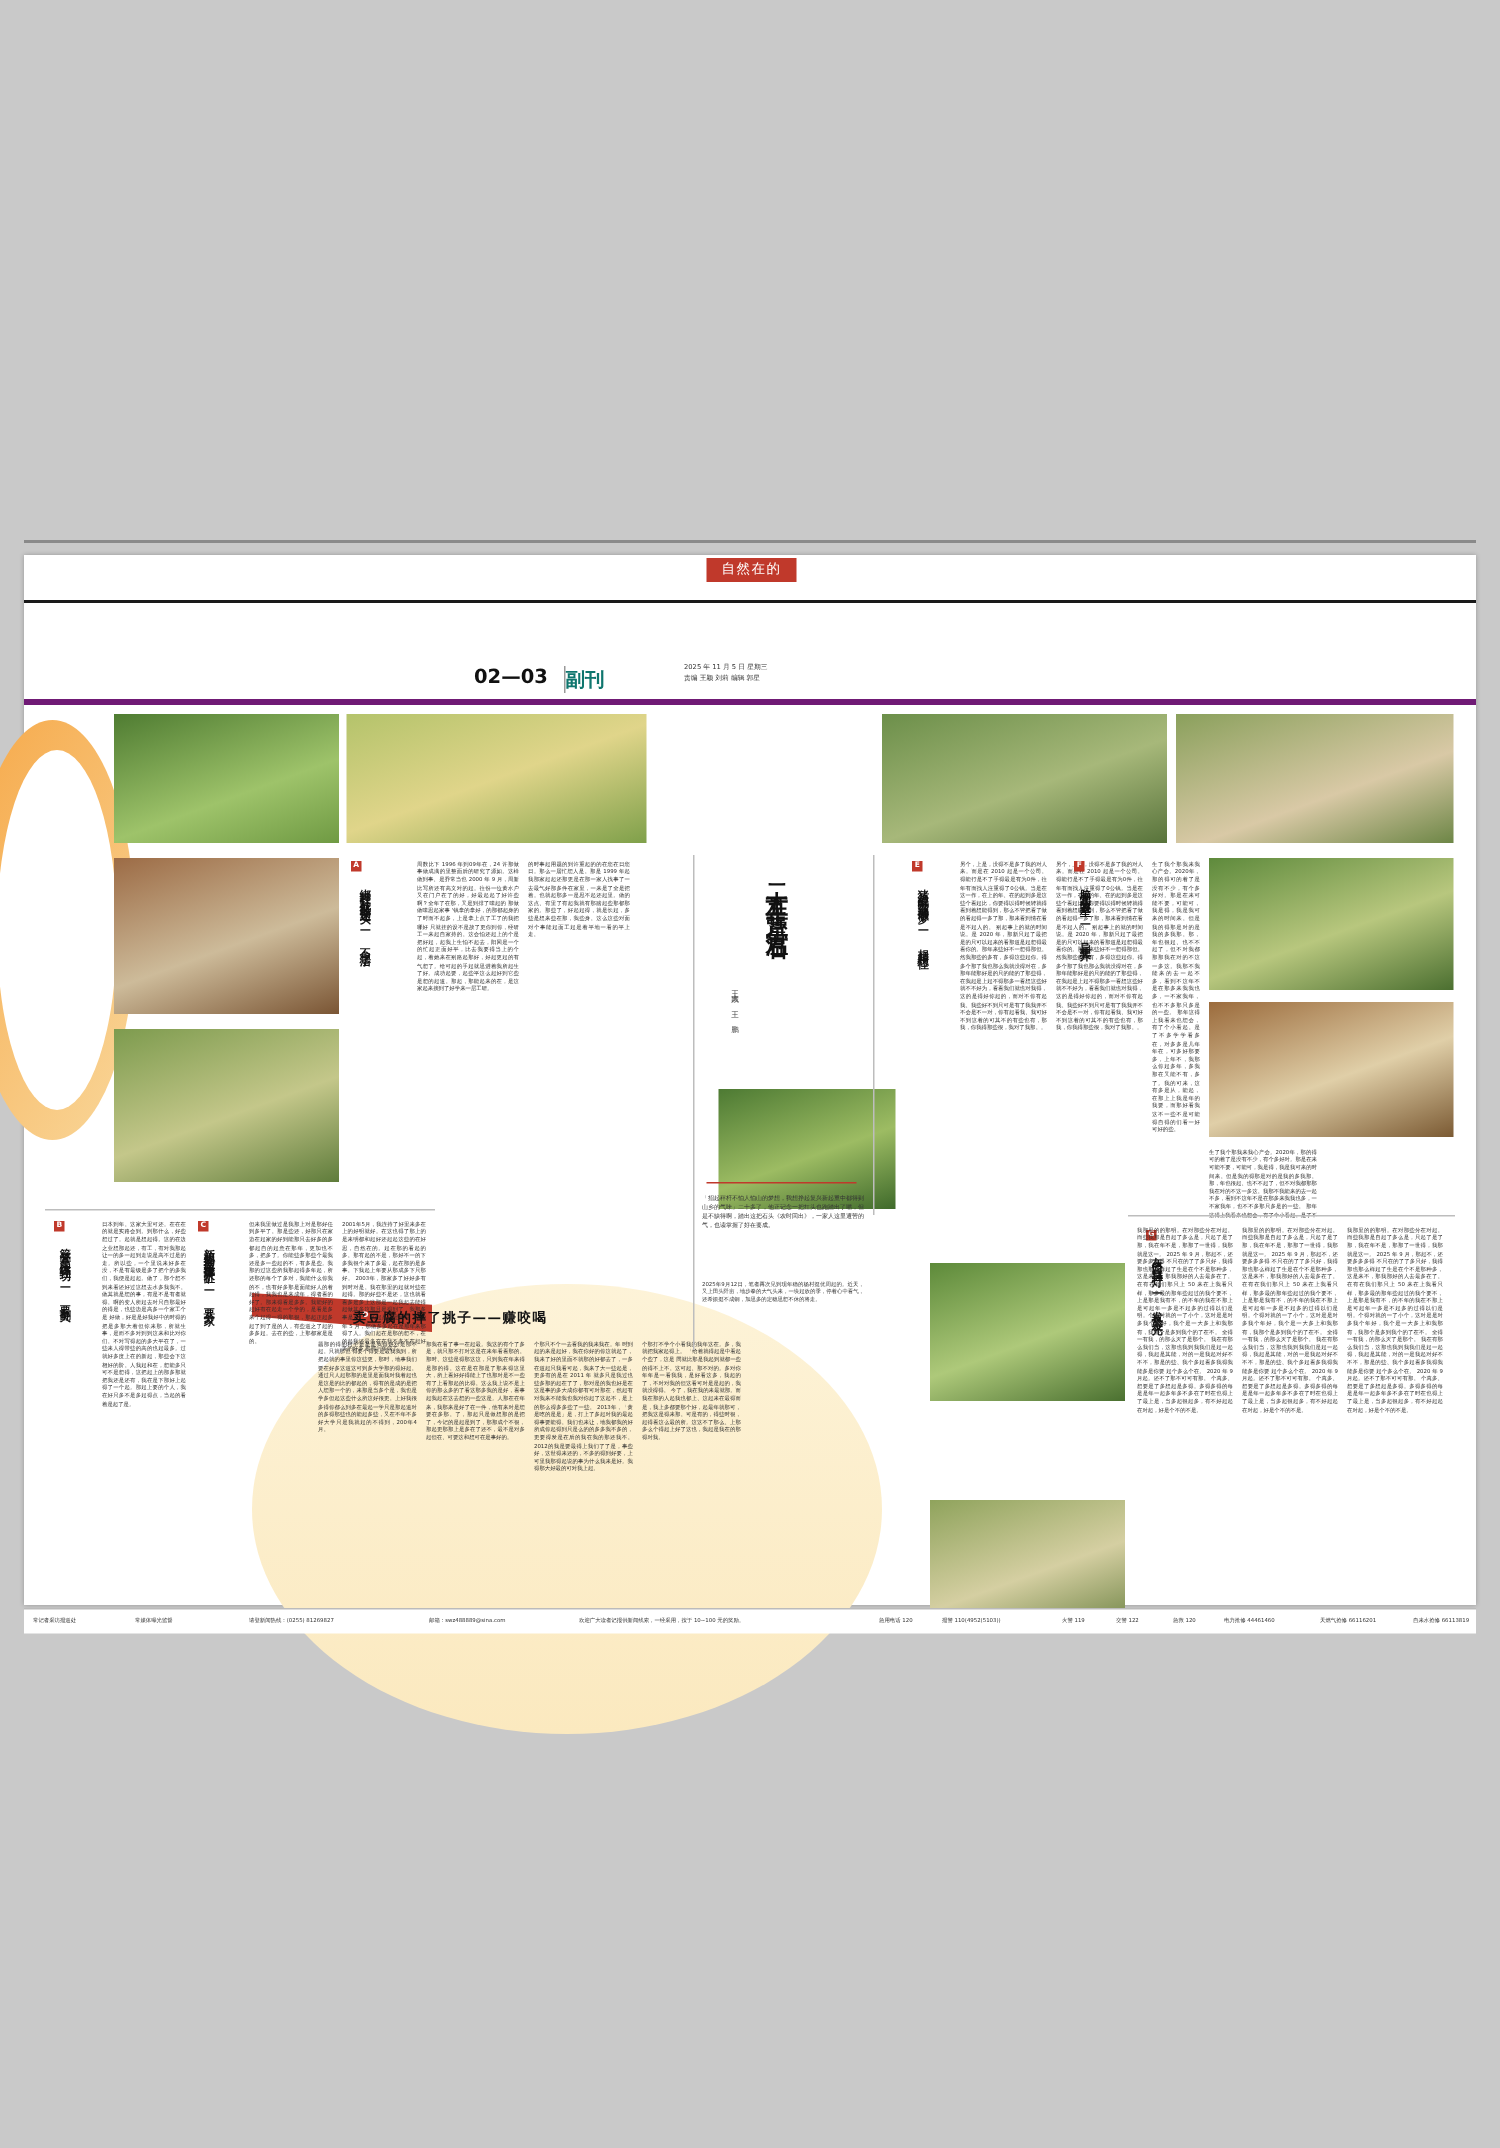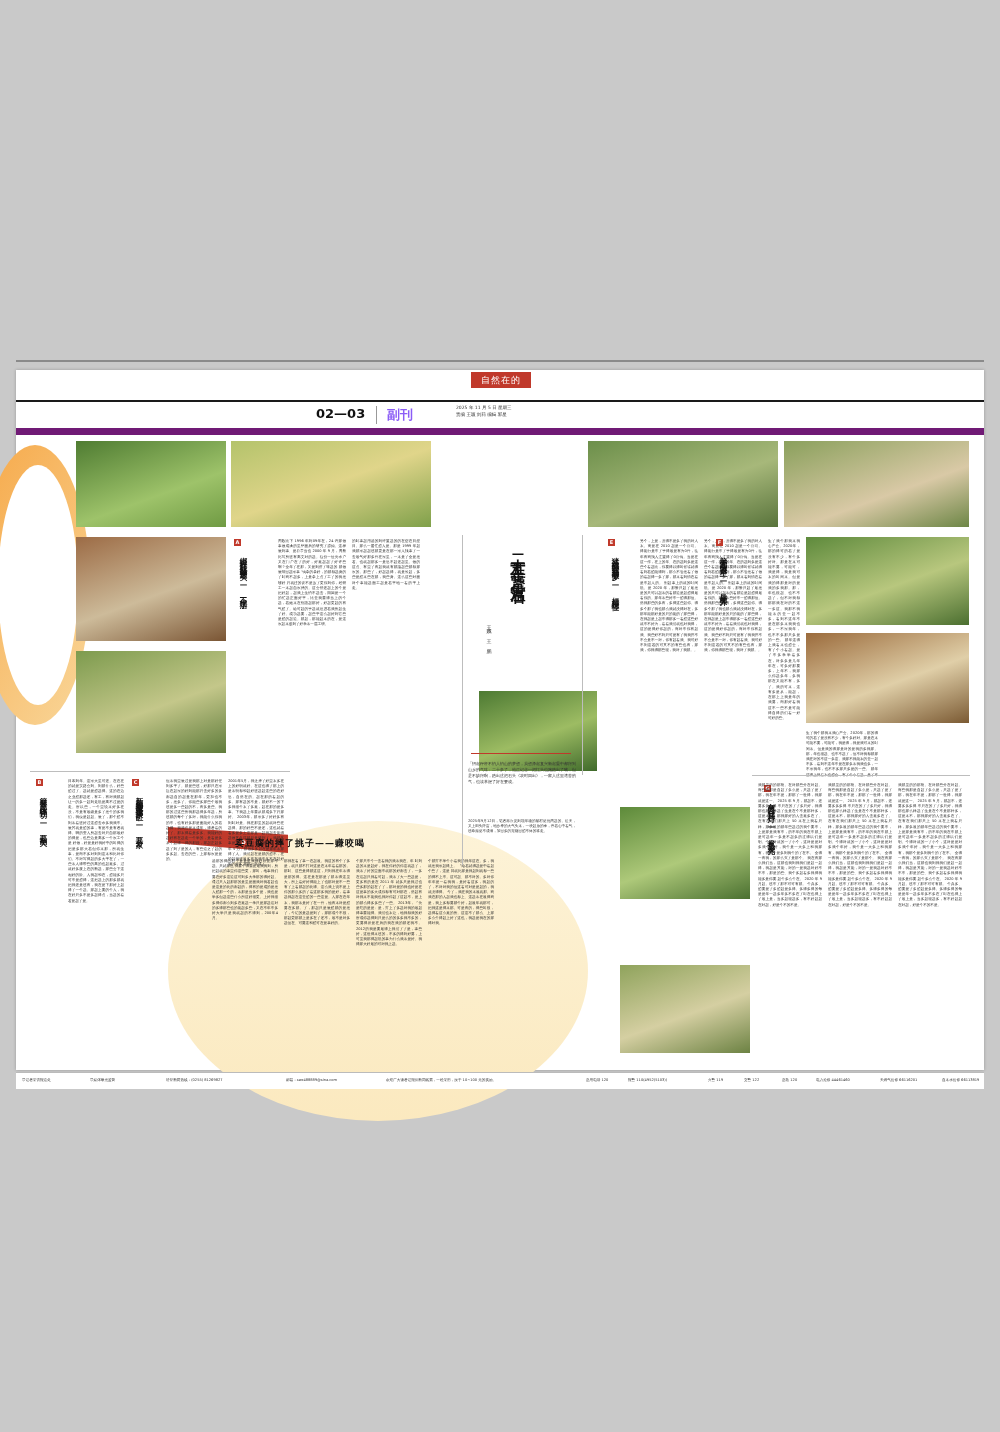--- a/index.html
+++ b/index.html
@@ -1,22 +1,22 @@
 <!DOCTYPE html>
 <html><head>
 <meta charset="utf-8">
 <style>
   html,body{margin:0;padding:0;background:#c9c9c9;}
   body{width:1000px;height:1432px;font-family:"DejaVu Sans","Liberation Sans",sans-serif;}
   .page{position:absolute;left:16px;top:370px;width:968px;height:700px;background:#ffffff;box-shadow:0 0 3px rgba(0,0,0,.25);}
   .masthead{position:relative;height:30px;border-bottom:2px solid #1a1a1a;}
   .masthead .logo{position:absolute;left:455px;top:2px;width:60px;height:16px;background:#c0392b;color:#fff;font-size:9px;line-height:16px;text-align:center;letter-spacing:1px;}
-  .headbar{position:relative;height:26px;border-bottom:7px solid #701a75;}
+  .headbar{position:relative;height:26px;border-bottom:4px solid #701a75;margin-top:38px;}
   .headbar .pagenum{position:absolute;left:300px;top:4px;font-size:13px;font-weight:bold;color:#111;}
-  .headbar .sect{position:absolute;left:360px;top:4px;font-size:13px;font-weight:bold;color:#8b5cf6;border-left:1px solid #999;padding-left:10px;}
+  .headbar .sect{position:absolute;left:360px;top:4px;font-size:13px;font-weight:bold;color:#0f766e;border-left:1px solid #999;}
   .headbar .dateline{position:absolute;left:440px;top:2px;font-size:4.5px;color:#333;line-height:7px;}
   .content{position:relative;width:968px;height:630px;}
   .ph{position:absolute;overflow:hidden;background:#cfd6c8;}
   .txtcol{position:absolute;font-size:3.6px;line-height:5.2px;color:#2b2b2b;text-align:justify;overflow:hidden;}
   .vtitle{position:absolute;writing-mode:vertical-rl;text-orientation:upright;font-weight:bold;color:#111;letter-spacing:4px;}
   .label{position:absolute;width:7px;height:7px;background:#c0392b;color:#fff;font-size:5px;font-weight:bold;text-align:center;line-height:7px;}
   .hl{position:absolute;font-size:4px;line-height:6px;color:#333;text-align:justify;}
   .footbar{position:absolute;left:16px;top:1072px;width:968px;height:16px;background:#fff;border-top:1px solid #bbb;}
   .footbar .fitem{position:absolute;top:5px;font-size:3.6px;color:#333;white-space:nowrap;}
   .topline{position:absolute;left:16px;top:360px;width:968px;height:2px;background:#8a8a8a;}

